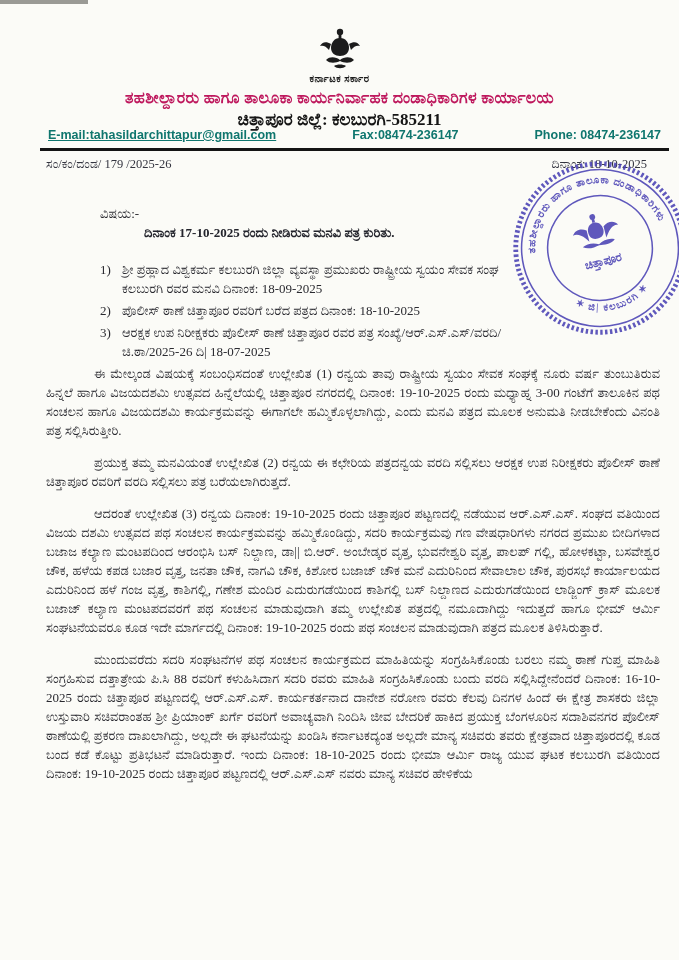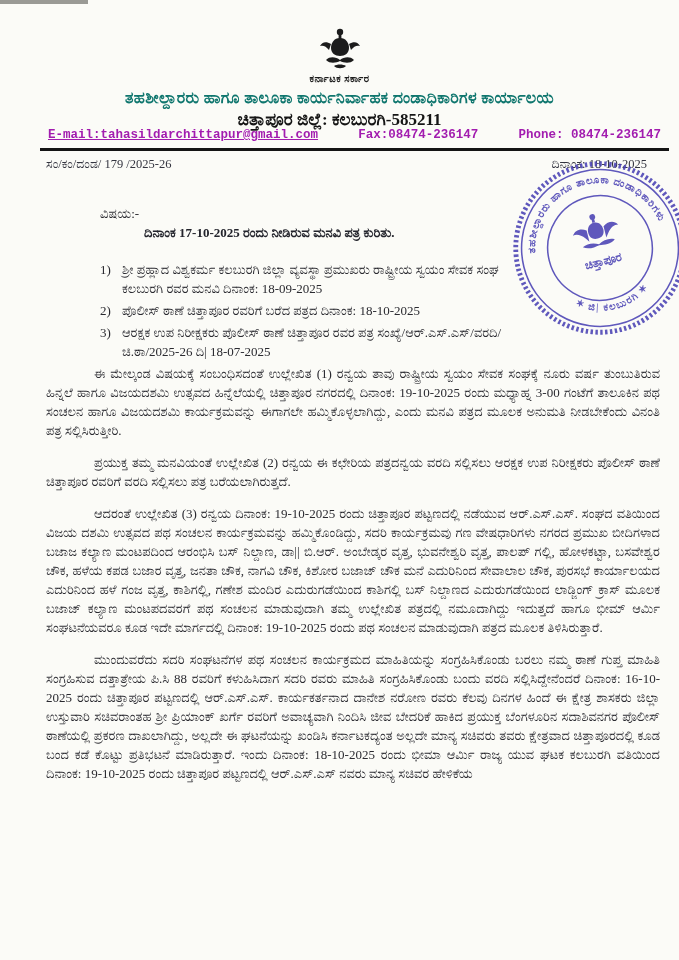--- a/index.html
+++ b/index.html
@@ -39,40 +39,40 @@
     font-weight: 700;
     margin-top: 1px;
     letter-spacing: .5px;
     color: #1e1e1e;
   }
   .office-title {
     font-size: 16px;
     font-weight: 700;
     margin-top: 4px;
     white-space: nowrap;
-    color: #0f766e;
+    color: #be185d;
     letter-spacing: .3px;
   }
   .office-subtitle {
     font-size: 17px;
     font-weight: 700;
     margin-top: 3px;
     color: #151515;
   }
   
   .contact-row {
     position: absolute;
     top: 128px; left: 48px; right: 18px;
     display: flex;
     justify-content: space-between;
     align-items: baseline;
-    font-family: Liberation Mono, monospace;
+    font-family: Liberation Sans, sans-serif;
     font-size: 12.5px;
     font-weight: 600;
-    color: #a21caf;
+    color: #0f766e;
     gap: 19px;
   }
   .contact-email { text-decoration: underline; }
   .header-rule {
     position: absolute;
     top: 148px; left: 40px; right: 10px;
     height: 3px;
     background: #141414;
   }
   

